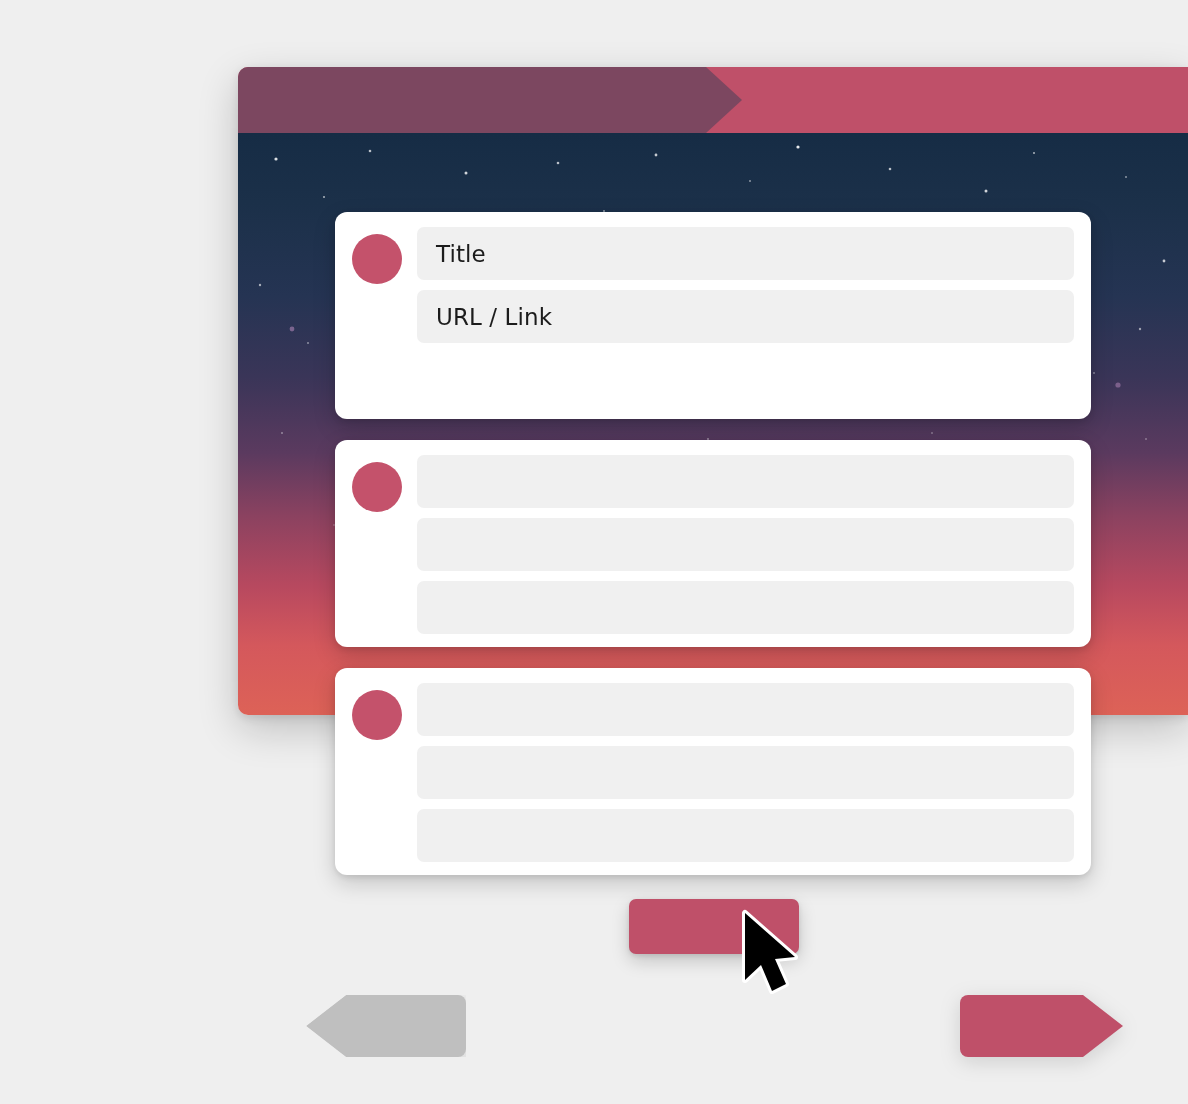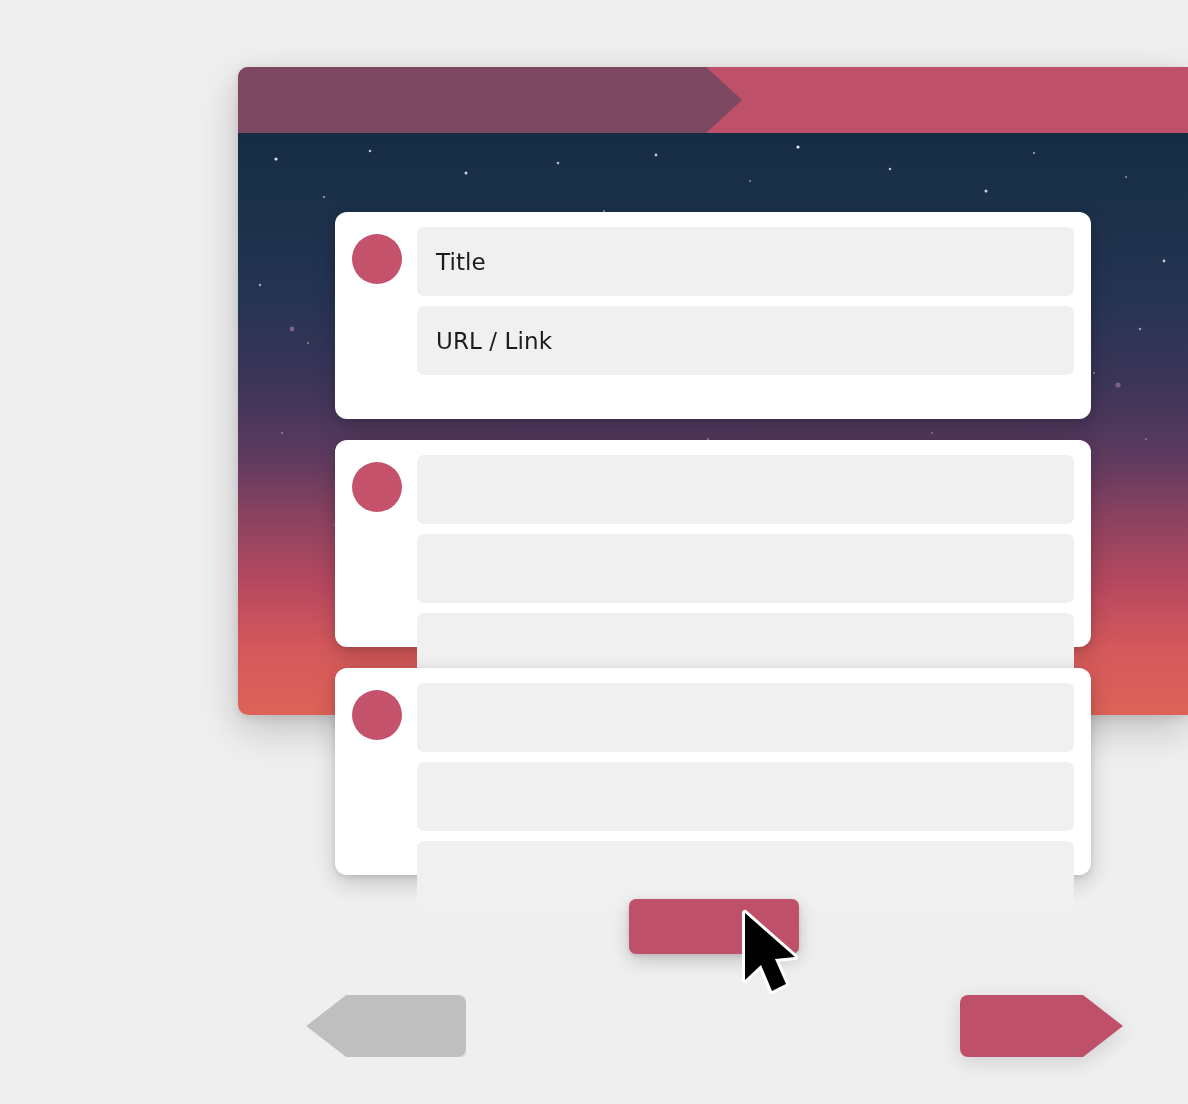--- a/index.html
+++ b/index.html
@@ -99,21 +99,21 @@
     background: #c4526b;
   }
 
   .card-fields {
     position: absolute;
     left: 82px;
     top: 15px;
     right: 17px;
   }
   .field-row {
-    height: 69px;
+    height: 53px;
     margin-bottom: 10px;
     background: #f0f0f0;
     border-radius: 7px;
     display: flex;
     align-items: center;
     padding-left: 19px;
     box-sizing: border-box;
     font-size: 23px;
     color: #1c1c1c;
     letter-spacing: 0.1px;

